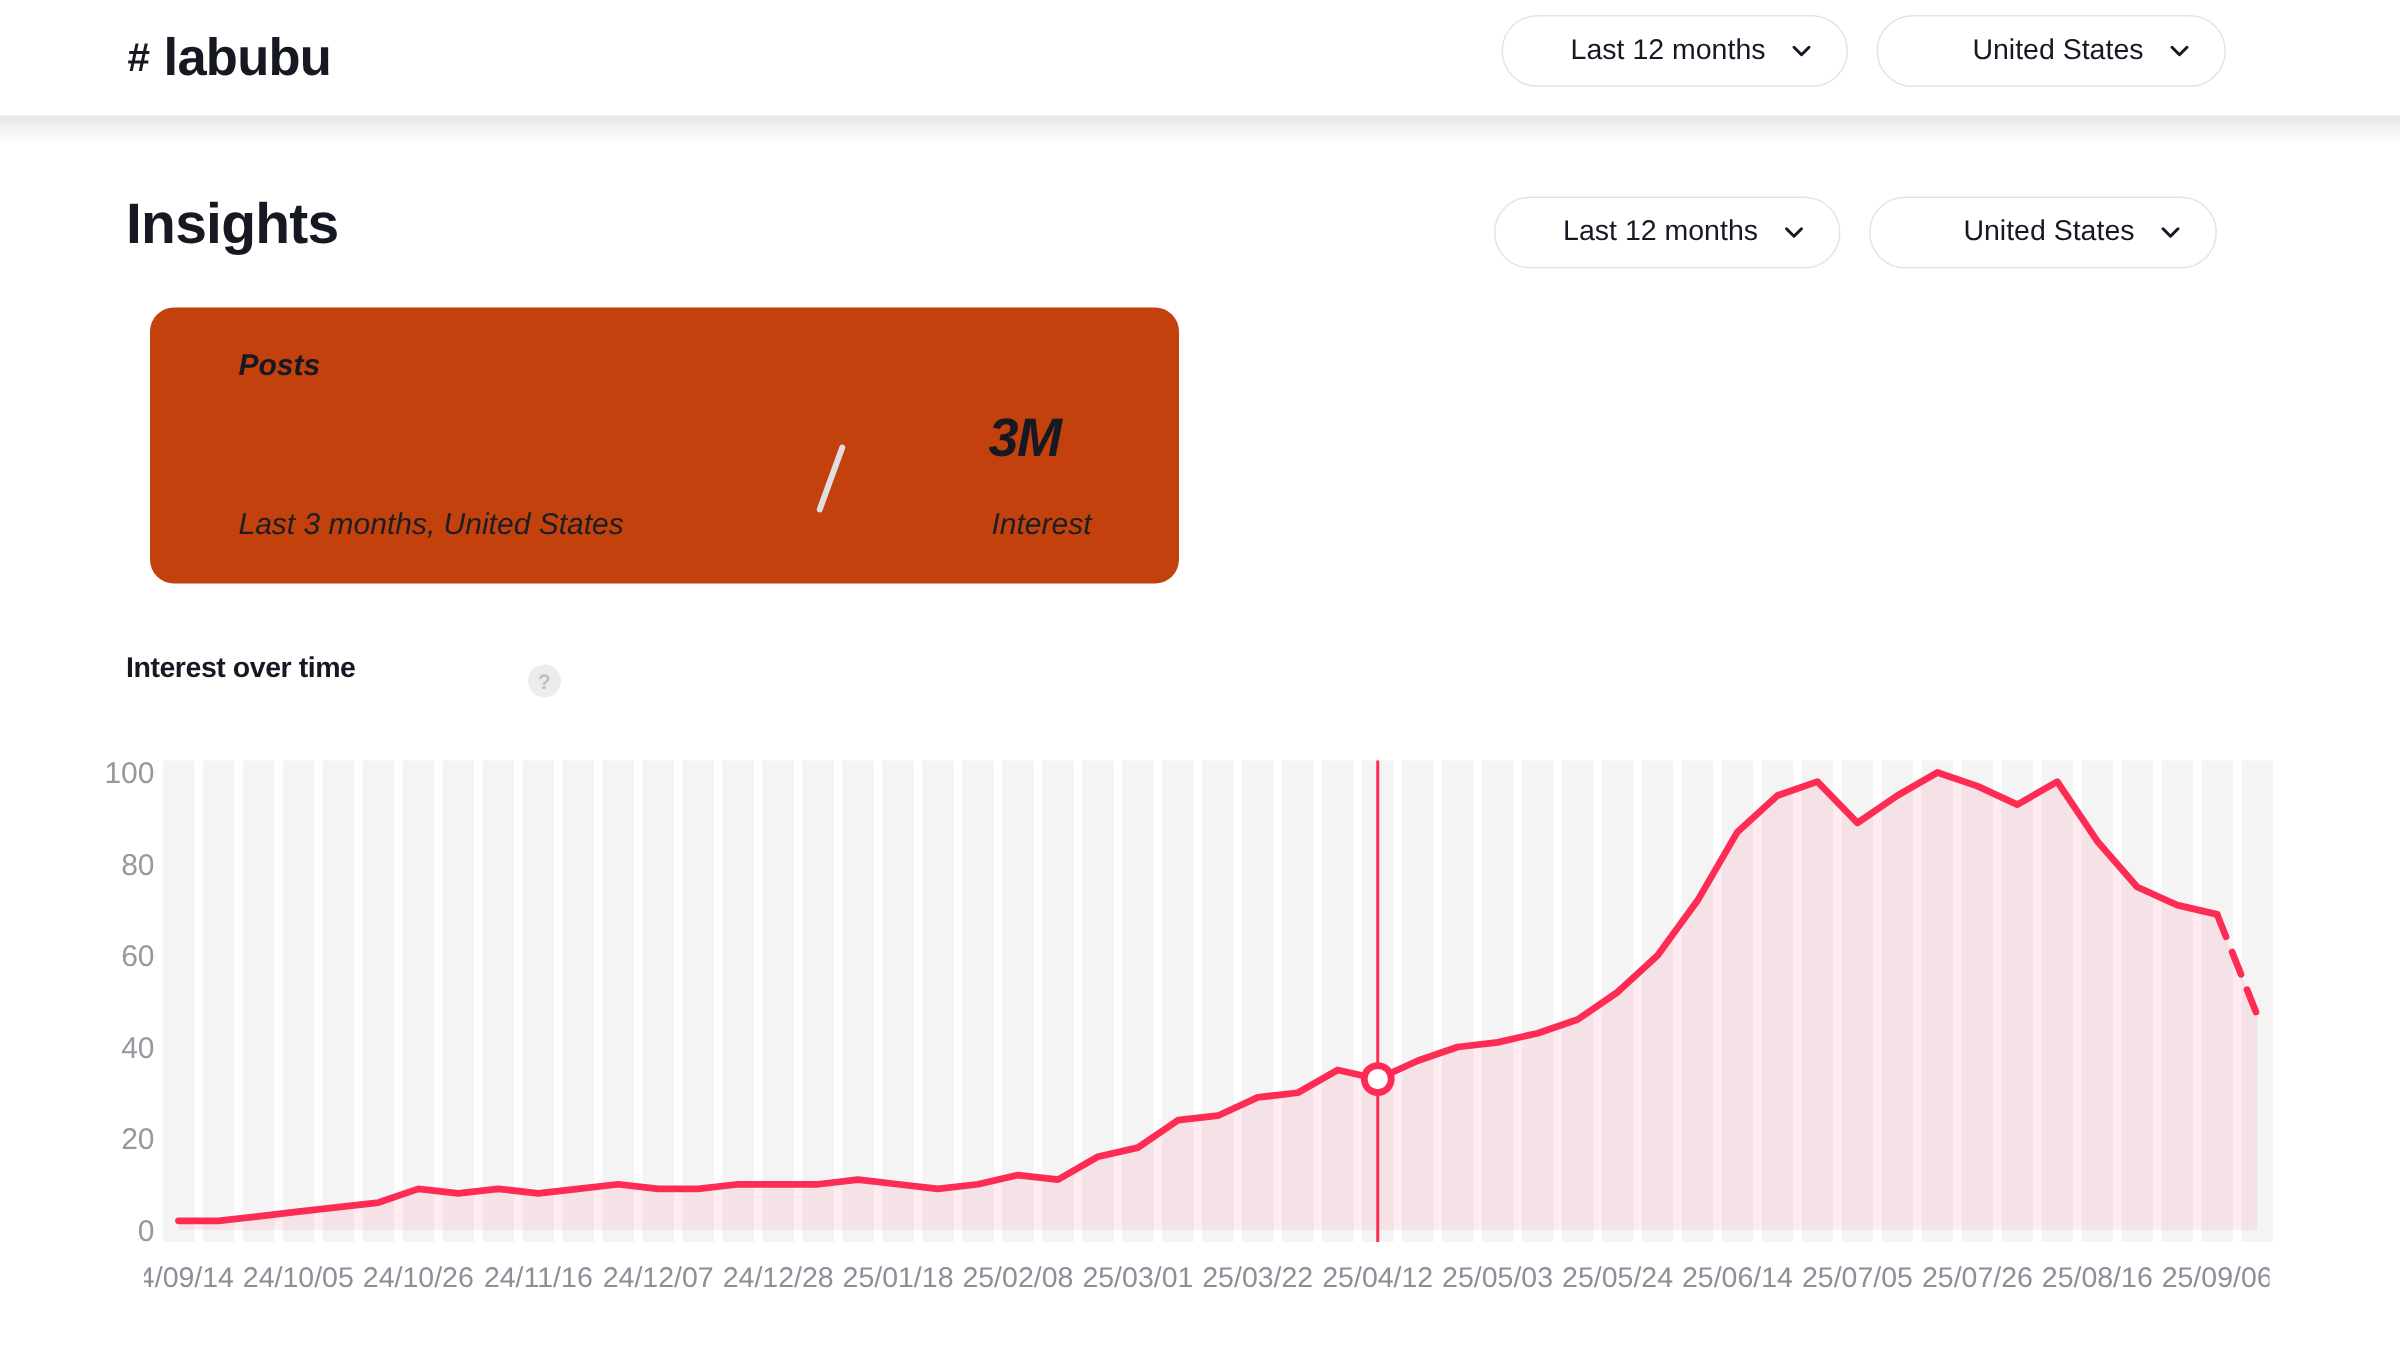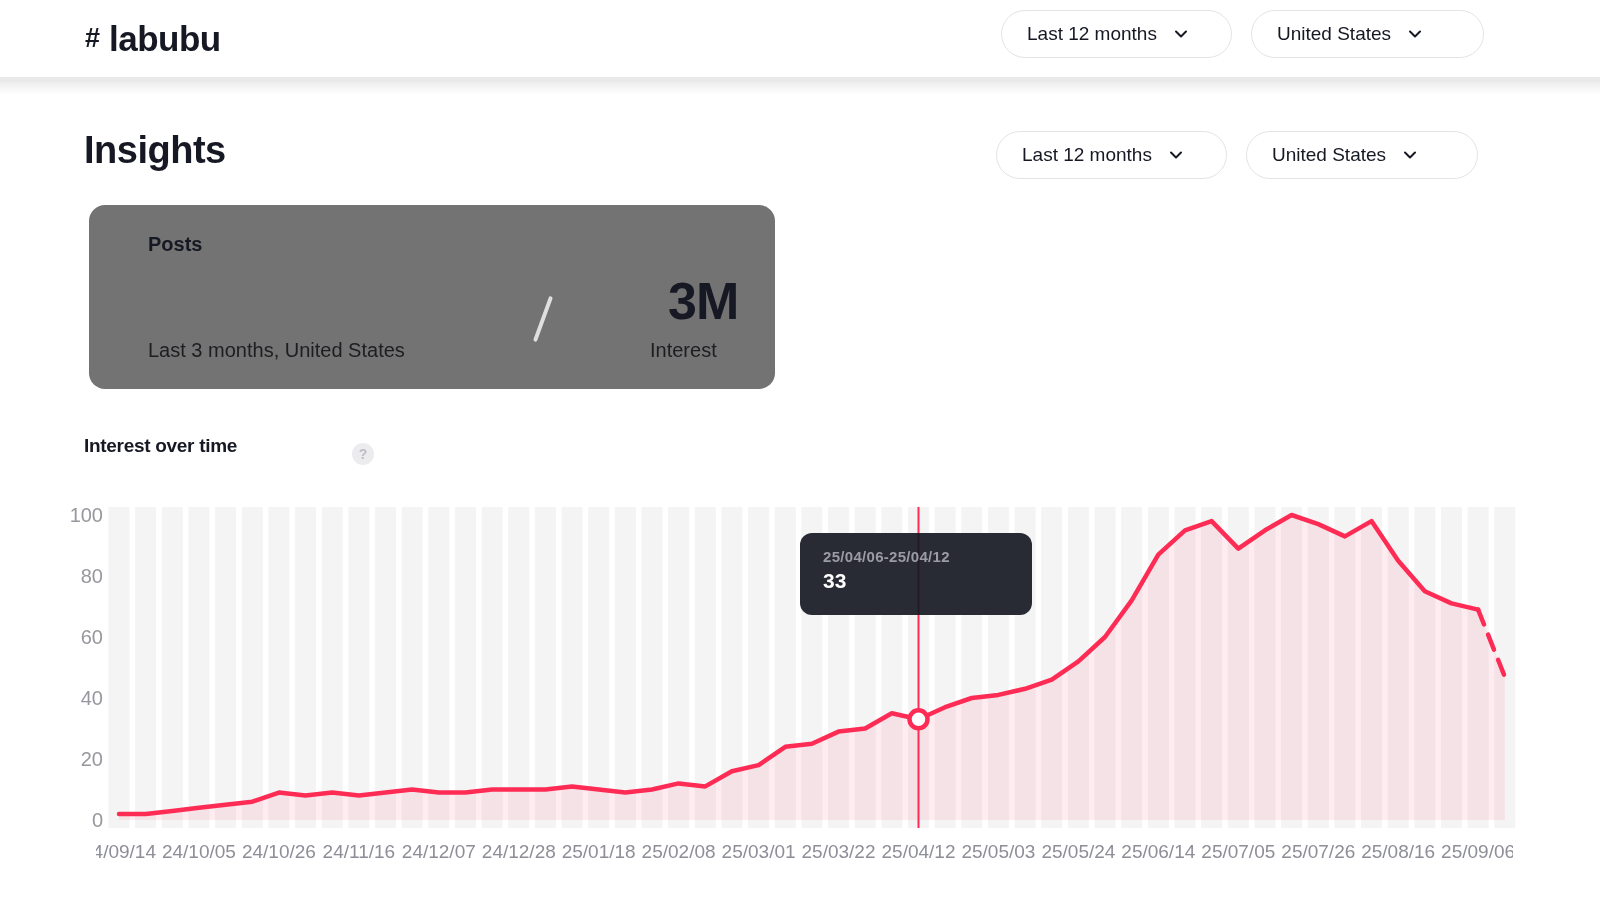--- a/index.html
+++ b/index.html
@@ -12,38 +12,38 @@
   .brand { position:absolute; left:85px; top:0; height:77px; display:flex; align-items:center; gap:9px; }
   .brand .hash { font-size:27px; font-weight:800; }
   .brand .name { font-size:35px; font-weight:800; letter-spacing:-0.5px; }
   .divider { position:absolute; top:77px; left:0; width:100%; height:5px; background:#e9e9ea; }
   .divider-shadow { position:absolute; top:82px; left:0; width:100%; height:13px;
     background:linear-gradient(rgba(0,0,0,0.07), rgba(0,0,0,0)); }
   
   .pill {
     position:absolute; height:48px; box-sizing:border-box; background:#fff;
     border:1.5px solid #e4e4e6; border-radius:25px; cursor:pointer;
-    display:flex; align-items:center; justify-content:flex-start;
+    display:flex; align-items:center; justify-content:flex-end;
     padding:0 20px 0 25px; font-size:19px; color:#161823;
   }
   .pill svg { flex:0 0 auto; margin-left:14px; }
   .pill-h-time   { left:1001px; top:10px;  width:231px; }
   .pill-h-region { left:1251px; top:10px;  width:233px; }
   .pill-i-time   { left:996px;  top:131px; width:231px; }
   .pill-i-region { left:1246px; top:131px; width:232px; }
   
   .insights-title { position:absolute; left:84px; top:129px; font-size:38px; font-weight:700; letter-spacing:-0.5px; }
-  .posts-card { position:absolute; left:89px; top:205px; width:686px; height:184px;
-    background:#737373; border-radius:16px; }
+  .posts-card { position:absolute; left:100px; top:205px; width:686px; height:184px;
+    background:#c2410c; border-radius:16px;font-style:italic; }
   .posts-label { position:absolute; left:59px; top:28px; font-size:20px; font-weight:700; }
   .posts-primary { position:absolute; left:57px; top:66px; font-size:52px; font-weight:800; letter-spacing:-1px; }
   .posts-primary-caption { position:absolute; left:59px; top:134px; font-size:20px; color:#1d1d22; }
   .posts-slash { position:absolute; left:452px; top:90px; width:4px; height:48px;
     background:#dfdfe2; border-radius:3px; transform:rotate(20deg); }
-  .posts-secondary { position:absolute; left:559px; top:66px; font-size:52px; font-weight:800; letter-spacing:-1px;margin-left:20px; }
+  .posts-secondary { position:absolute; left:559px; top:66px; font-size:36px; font-weight:800; letter-spacing:-1px; }
   .posts-secondary-caption { position:absolute; left:561px; top:134px; font-size:20px; color:#1d1d22; }
   
   .interest-title { position:absolute; left:84px; top:435px; font-size:19px; font-weight:800; letter-spacing:-0.3px; }
   .help-icon { position:absolute; left:352px; top:443px; width:22px; height:22px; border-radius:50%;
     background:#ececee; color:#bdbdc2; font-size:14px; font-weight:700;
     display:flex; align-items:center; justify-content:center; cursor:pointer; }
   .chart-svg { position:absolute; left:0; top:485px; width:1600px; height:390px; display:block; }
   
   .tooltip { position:absolute; left:800px; top:533px; width:232px; height:82px;
     background:rgba(22,24,35,0.92); border-radius:12px; box-sizing:border-box;
@@ -189,18 +189,14 @@
         <text x="998.4" y="373">25/05/03</text>
         <text x="1078.4" y="373">25/05/24</text>
         <text x="1158.3" y="373">25/06/14</text>
         <text x="1238.3" y="373">25/07/05</text>
         <text x="1318.3" y="373">25/07/26</text>
         <text x="1398.2" y="373">25/08/16</text>
         <text x="1478.1" y="373">25/09/06</text>
       </g>
     </svg>
 
-  <div class="tooltip">
-    <div class="tooltip-date">25/04/06-25/04/12</div>
-    <div class="tooltip-value">33</div>
-  </div>
 
 </div>
 
 </body></html>

